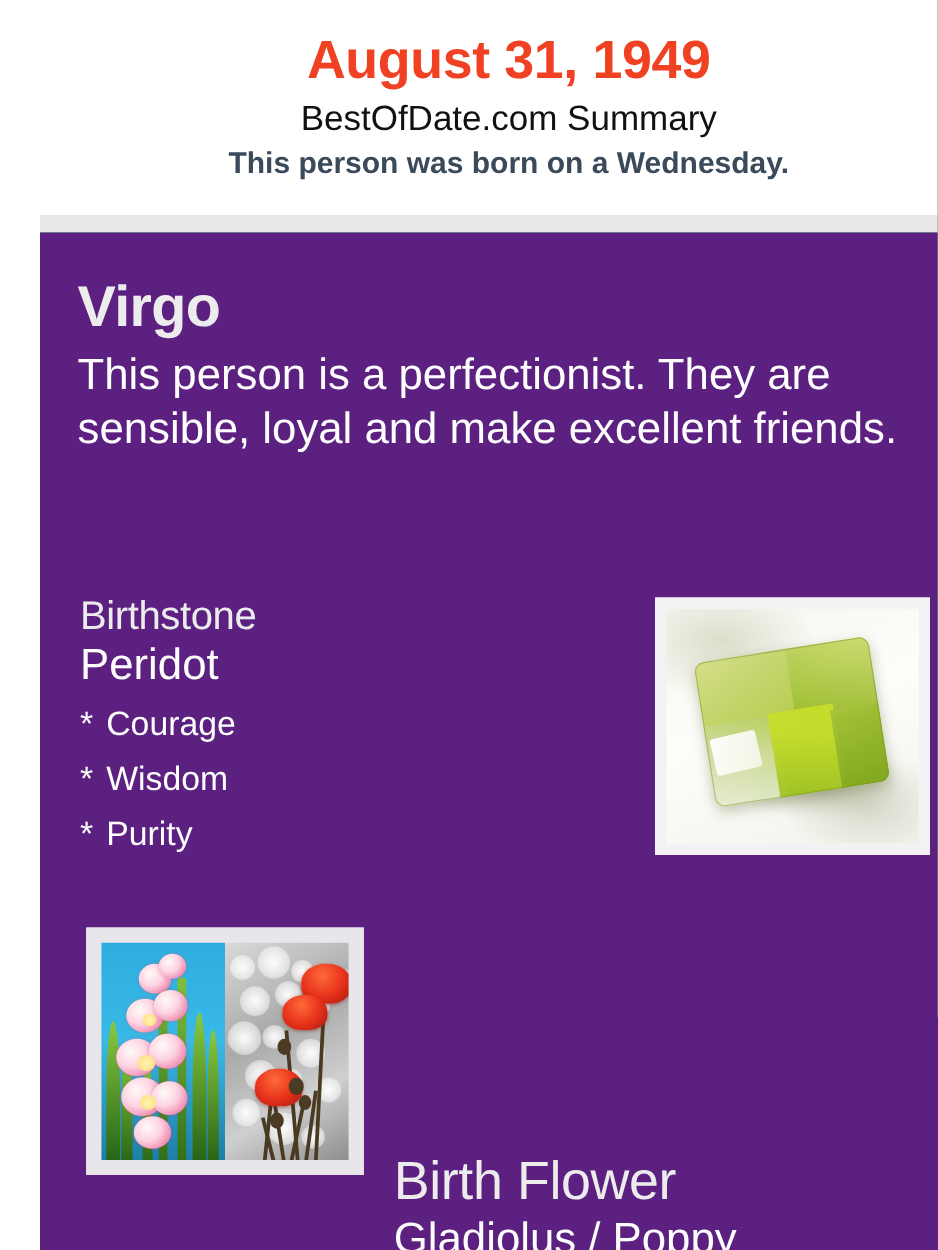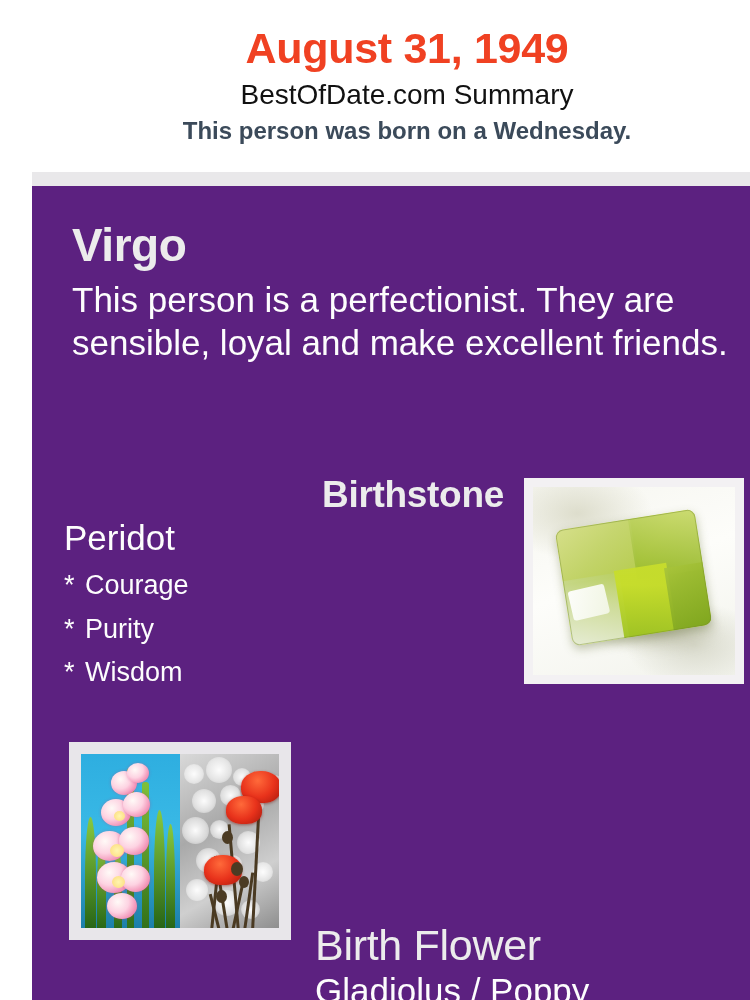--- a/index.html
+++ b/index.html
@@ -69,21 +69,21 @@
     left: 0; top: 186px;
     width: 750px;
     height: 814px;
     background: #5c2180;
     background-color: #5c2180;
   }
 
   
   .zodiac {
     position: absolute;
-    left: 40px;
+    left: 30px;
     top: 34px;
     width: 660px;
   }
   .zodiac-name {
     margin: 0;
     font-size: 46px;
     font-weight: 700;
     color: #ececec;
     line-height: 1.12;
     letter-spacing: -0.5px;
@@ -99,26 +99,25 @@
 
   
   .birthstone {
     position: absolute;
     left: 32px;
     top: 289px;
     width: 440px;
   }
   .section-title {
     margin: 0;
-    font-size: 37px;
-    font-weight: 700;
+    font-size: 32px;
+    font-weight: 400;
     color: #ececec;
     line-height: 1.1;
     letter-spacing: -0.3px;
-    text-align: right;
   }
   .section-sub {
     margin: 0;
     padding-top: 2px;
     font-size: 35px;
     font-weight: 400;
     color: #fdfdfd;
     line-height: 1.15;
   }
   .trait-list {
@@ -334,24 +333,24 @@
     </div>
 
     <div class="birthstone">
       <h2 class="section-title">Birthstone</h2>
       <div class="section-sub">Peridot</div>
       <ul class="trait-list">
         <li class="trait-item">
           <span class="trait-bullet">*</span><span>Courage</span>
         </li>
         <li class="trait-item">
-          <span class="trait-bullet">*</span><span>Purity</span>
+          <span class="trait-bullet">*</span><span>Wisdom</span>
         </li>
         <li class="trait-item">
-          <span class="trait-bullet">*</span><span>Wisdom</span>
+          <span class="trait-bullet">*</span><span>Purity</span>
         </li>
       </ul>
     </div>
 
     <div class="flower-text">
       <h2 class="flower-title">Birth Flower</h2>
       <div class="flower-sub">Gladiolus / Poppy</div>
 
     </div>
   </div>

